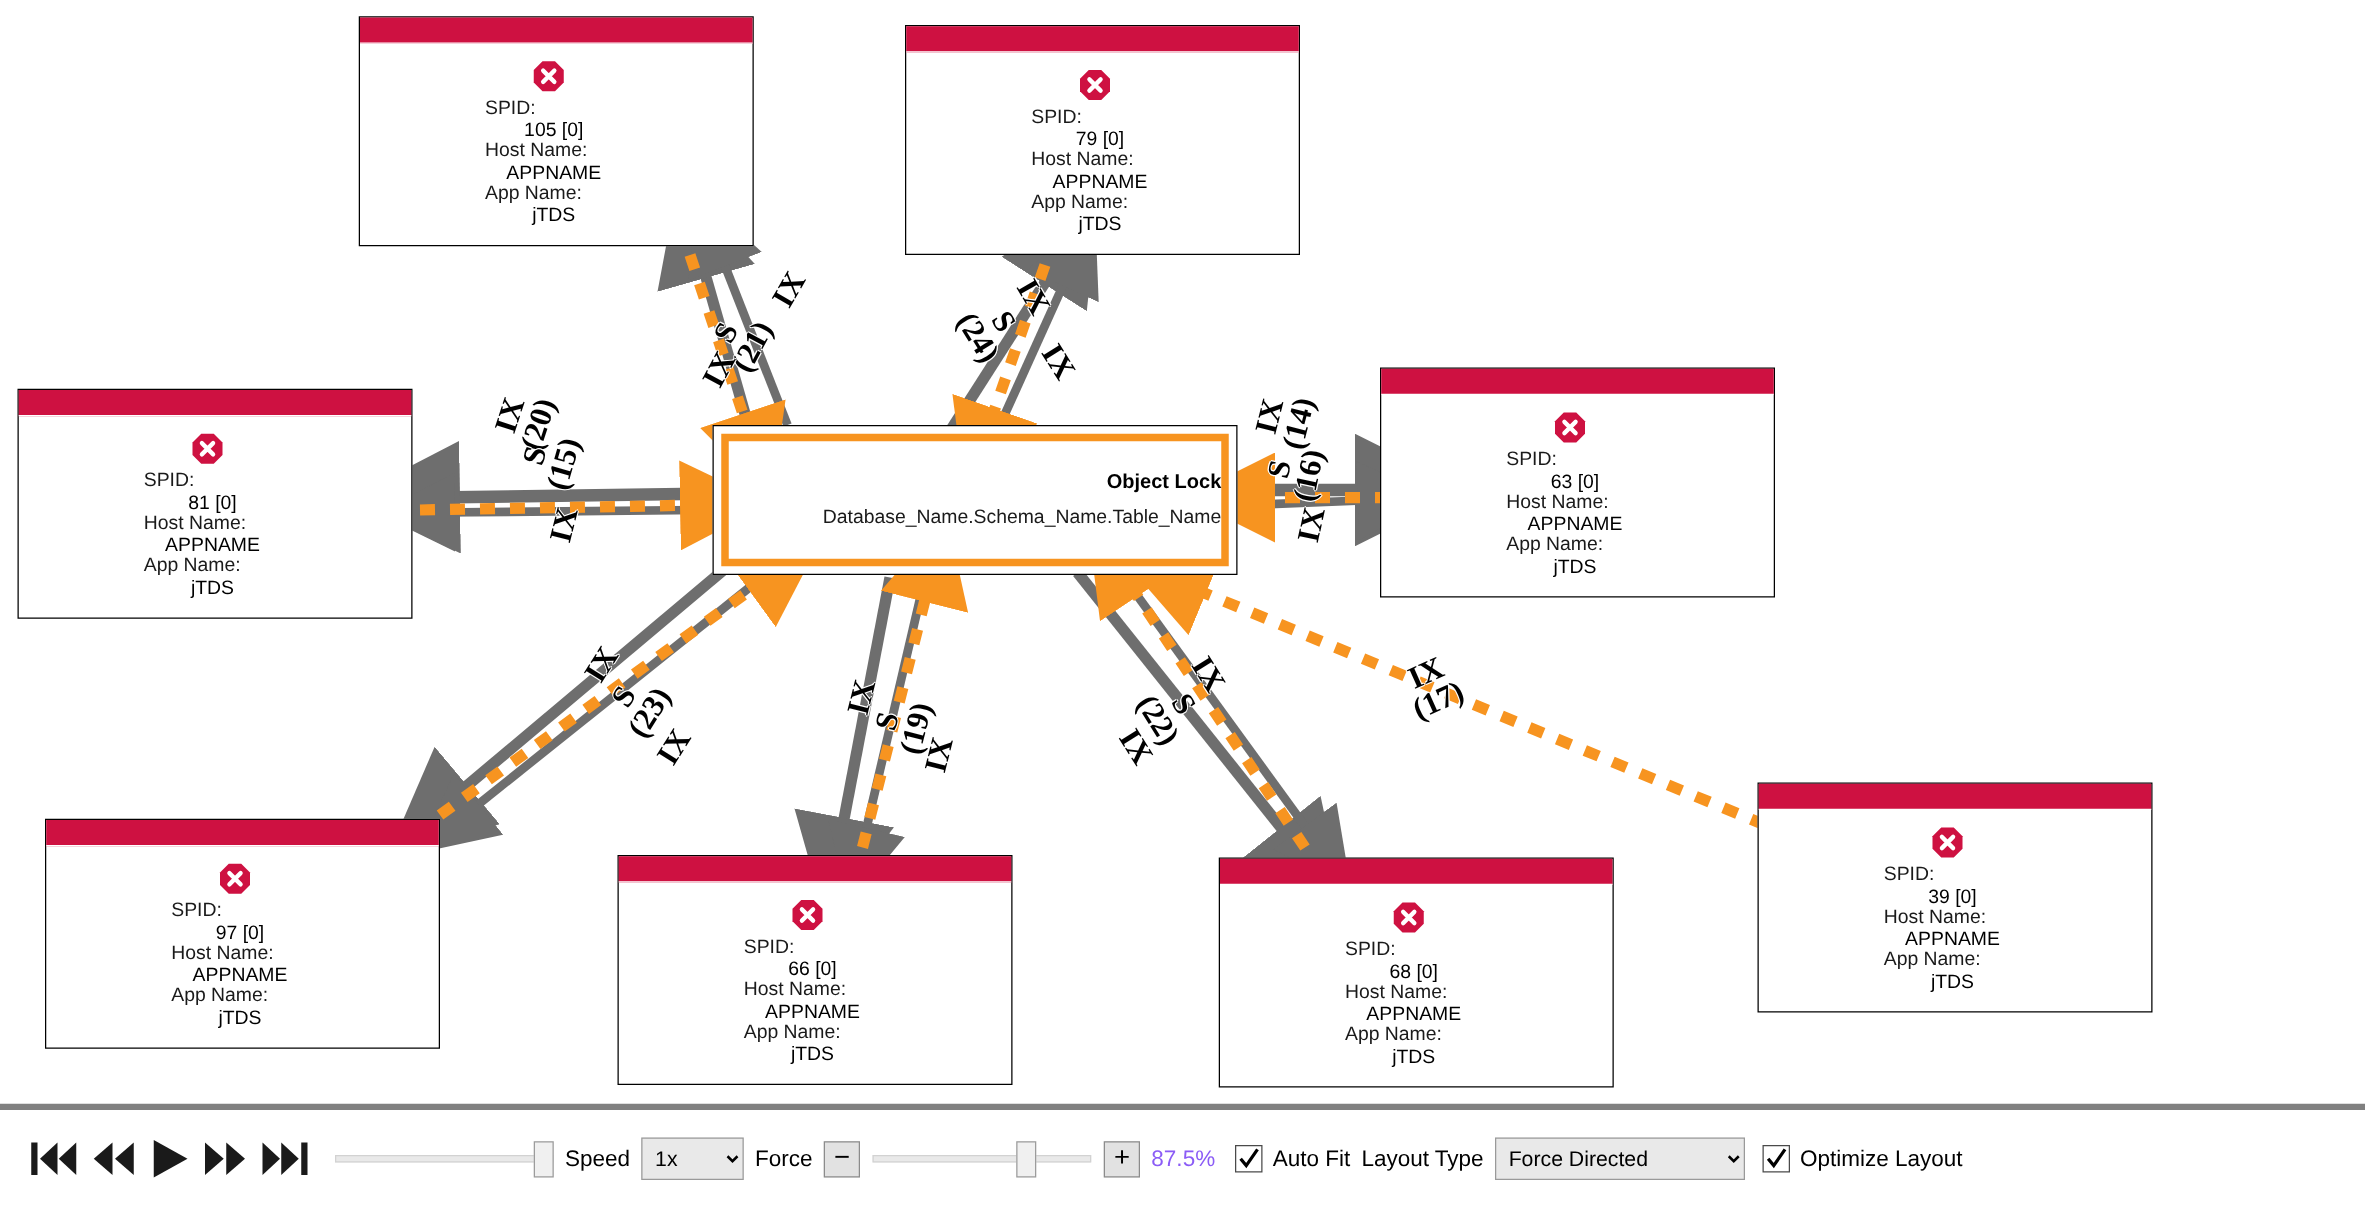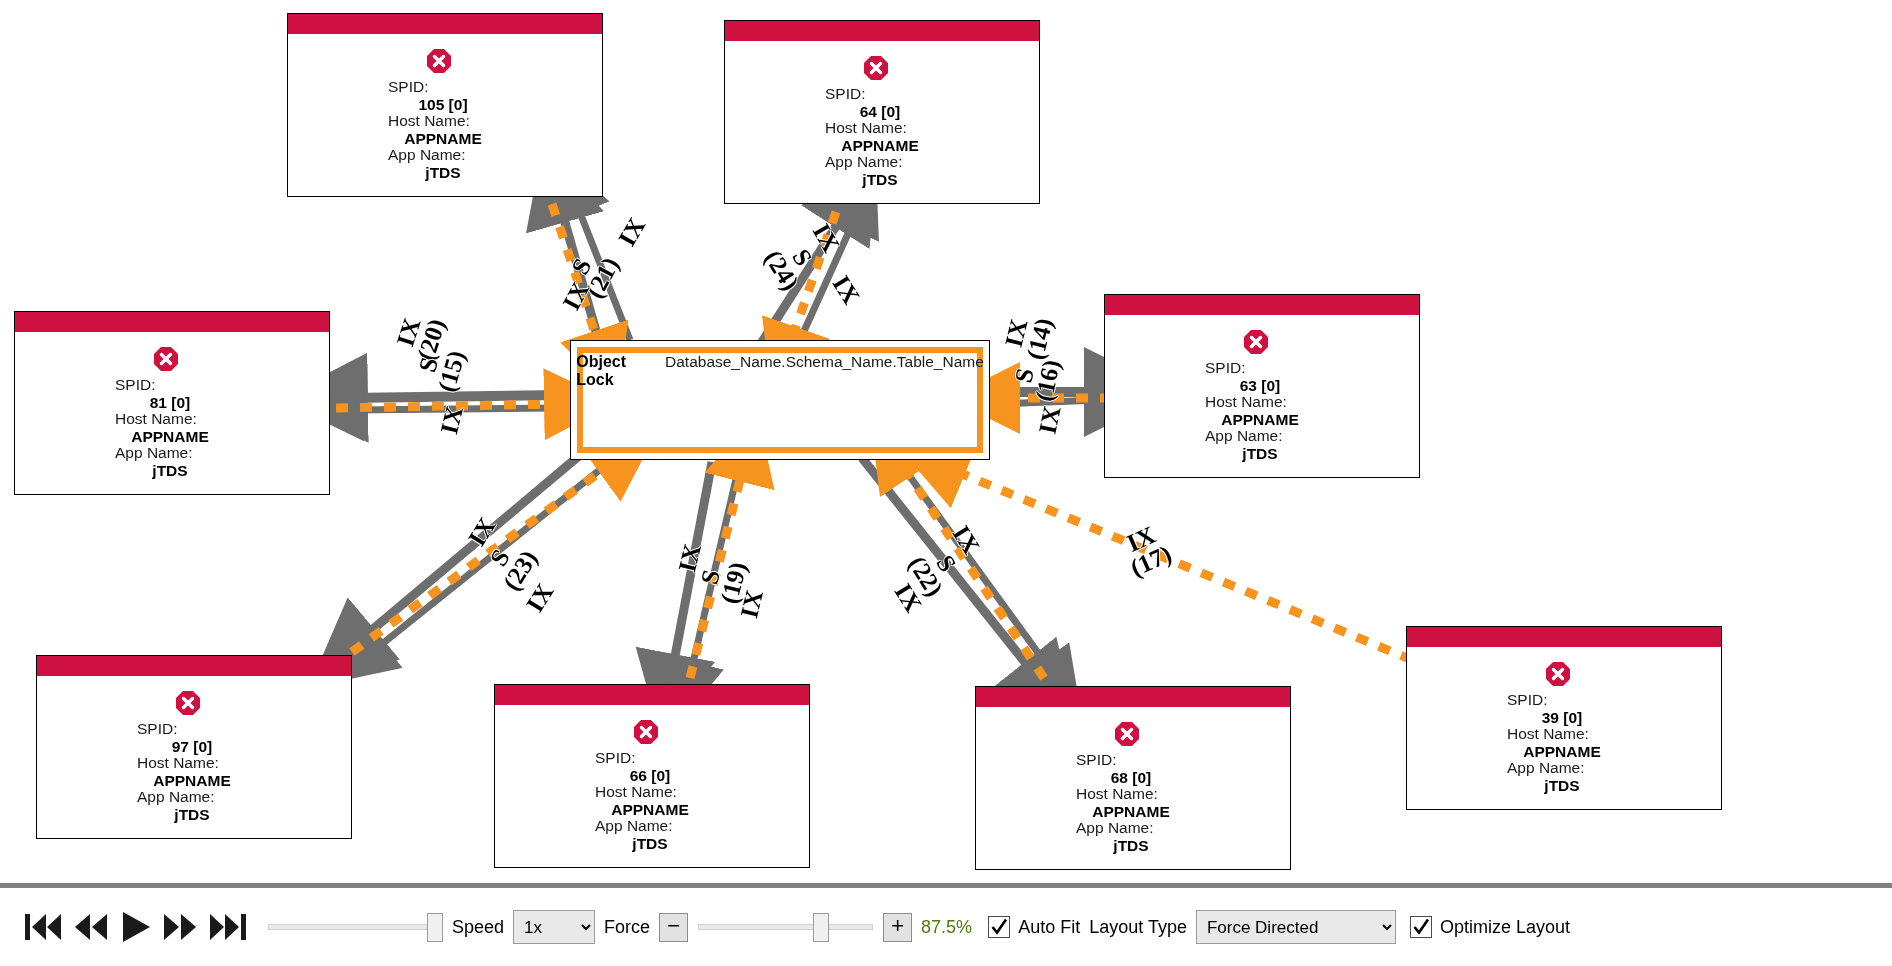--- a/index.html
+++ b/index.html
@@ -46,39 +46,39 @@
   .node-label {
     flex: 0 0 auto;
     width: 110px;
     font-size: 15.5px;
     color: #1a1a1a;
     text-align: left;
     white-space: nowrap;
   }
   .node-value {
     font-size: 15.5px;
-    font-weight: bold;
+    font-weight: normal;
     color: #000;
     white-space: nowrap;
   }
 
   
   #resource-node {
     position: absolute;
     background: #ffffff;
     border: 1px solid #000000;
     z-index: 6;
     padding: 6px;
   }
   #resource-inner {
     border: 6px solid #F79420;
     background: #ffffff;
     width: 100%; height: 100%;
-    display: flex; 
-    align-items: flex-start; justify-content: center;
+    display: flex; flex-direction: column;
+    align-items: flex-end; justify-content: center;
     gap: 10px;
   }
   #resource-title {
     font-size: 16px; font-weight: bold; color: #000;
   }
   #resource-subtitle {
     font-size: 15.5px; color: #1a1a1a; padding-left: 29px;
   }
 
   
@@ -155,21 +155,21 @@
   #layout-select { width: 200px; }
 
   .zoom-btn {
     width: 29px; height: 29px;
     background: #e2e2e2; border: 1px solid #8c8c8c;
     display:flex; align-items:center; justify-content:center;
     font-size: 22px; line-height: 1; color:#000; cursor: pointer;
     font-family: "Liberation Sans", sans-serif;
     padding-bottom: 3px;
   }
-  #zoom-value { font-size: 18px; color:#4d7c0f; margin: 0 10px 0 9px; white-space:nowrap; }
+  #zoom-value { font-size: 18px; color:#8b5cf6; margin: 0 10px 0 9px; white-space:nowrap; }
 
   .checkbox-wrap { display:flex; align-items:center; gap: 8px; margin-left: 6px; cursor: pointer; }
   .checkbox {
     width: 22px; height: 22px;
     border: 1px solid #4a4a4a; background: #fff;
     display:flex; align-items:center; justify-content:center;
   }
   .checkbox svg { display:block; }
   .cb-label { font-size: 18px; color:#000; white-space:nowrap; }
 </style>
@@ -282,21 +282,21 @@
           <div class="node-header" style="background:#CE1141"></div>
           <div class="node-body">
             <div class="node-row">
               <div class="node-icon-cell">
                 <svg class="stop-icon" width="26" height="26" viewBox="0 0 26 26">
                   <polygon points="8,1 18,1 25,8 25,18 18,25 8,25 1,18 1,8" fill="#CE1141"></polygon>
                   <path d="M8.5,8.5 L17.5,17.5 M17.5,8.5 L8.5,17.5" stroke="#fff" stroke-width="3.4" stroke-linecap="round"></path>
                 </svg>
               </div>
               <div class="node-label">SPID:</div>
-              <div class="node-value">64 [0]</div>
+              <div class="node-value">79 [0]</div>
             </div>
             <div class="node-row">
               <div class="node-icon-cell"></div>
               <div class="node-label">Host Name:</div>
               <div class="node-value">APPNAME</div>
             </div>
             <div class="node-row">
               <div class="node-icon-cell"></div>
               <div class="node-label">App Name:</div>
               <div class="node-value">jTDS</div>

